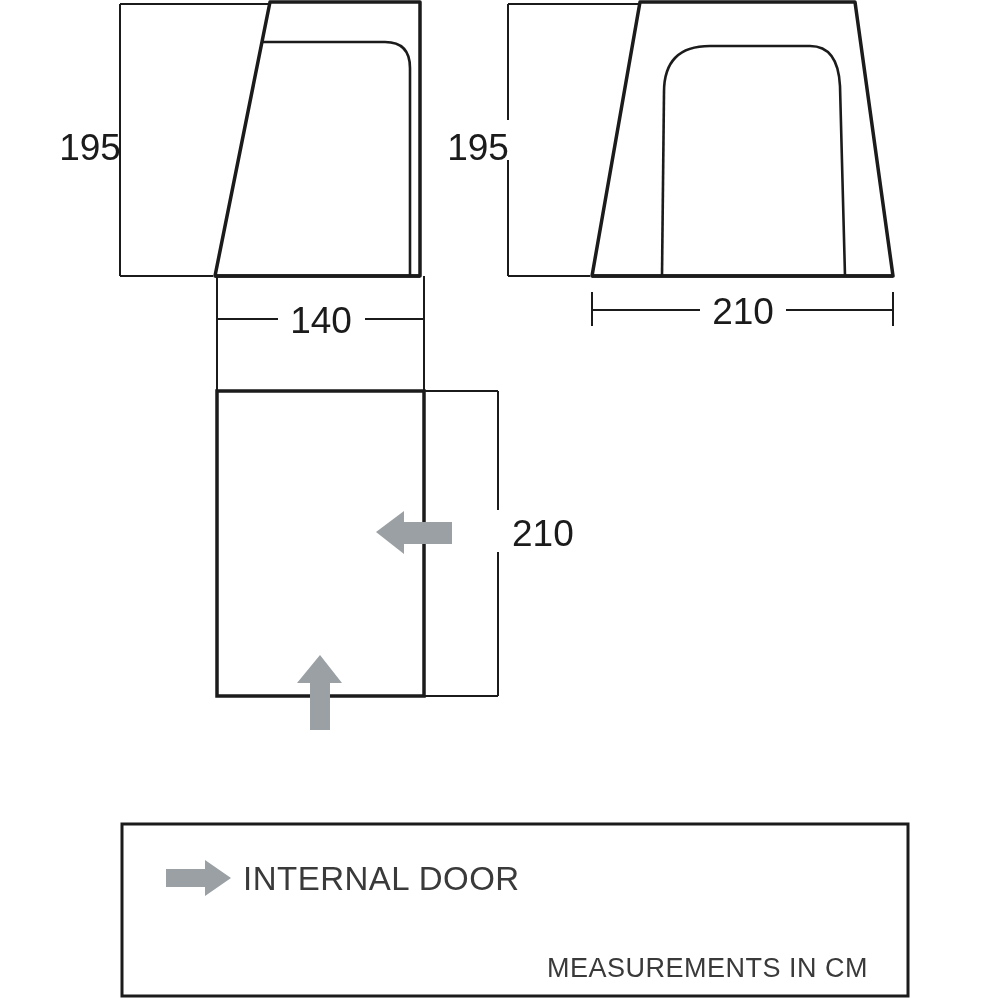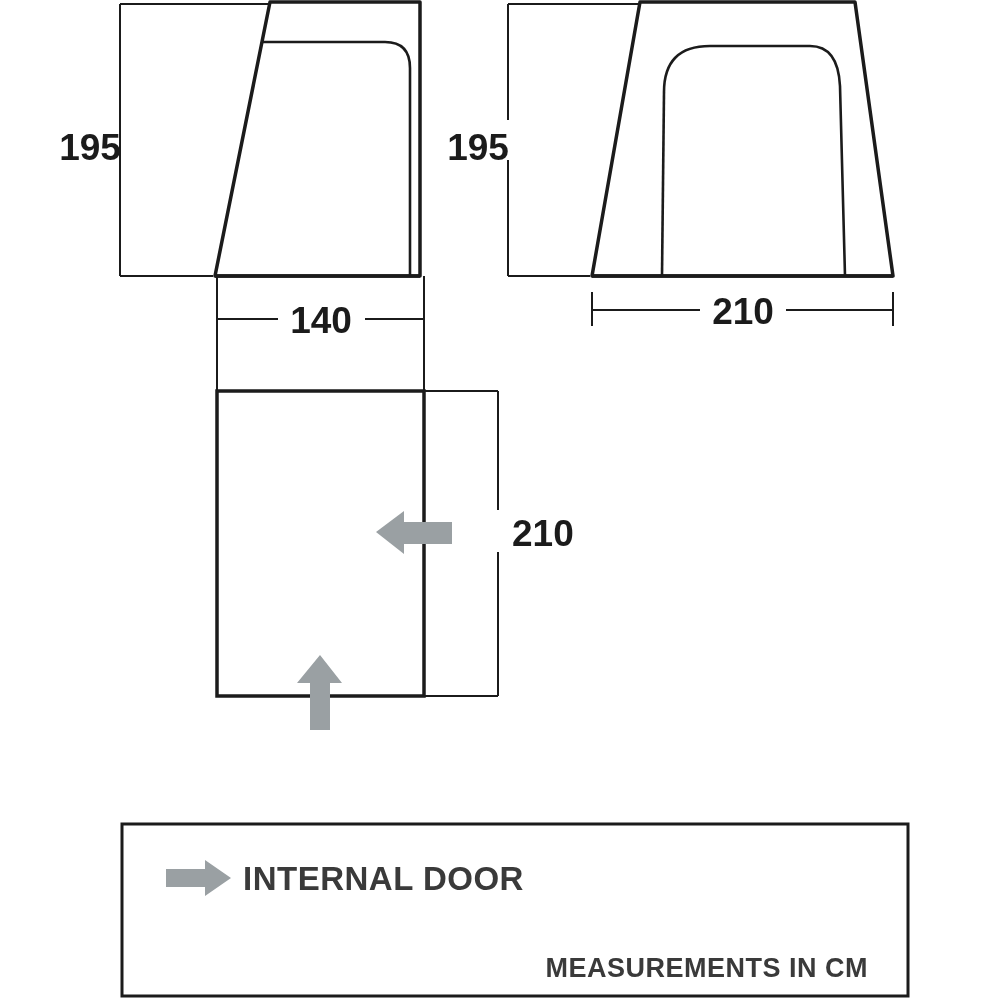--- a/index.html
+++ b/index.html
@@ -11,21 +11,20 @@
     width: 1000px;
     height: 1000px;
     font-family: "Liberation Sans", sans-serif;
     color: #1b1b1b;
     overflow: hidden;
   }
   #stage {
     position: relative;
     width: 1000px;
     height: 1000px;
-    font-weight: bold;
   }
   svg.diagram {
     position: absolute;
     left: 0;
     top: 0;
     width: 1000px;
     height: 1000px;
   }
   .dim-label {
     font-family: "Liberation Sans", sans-serif;

